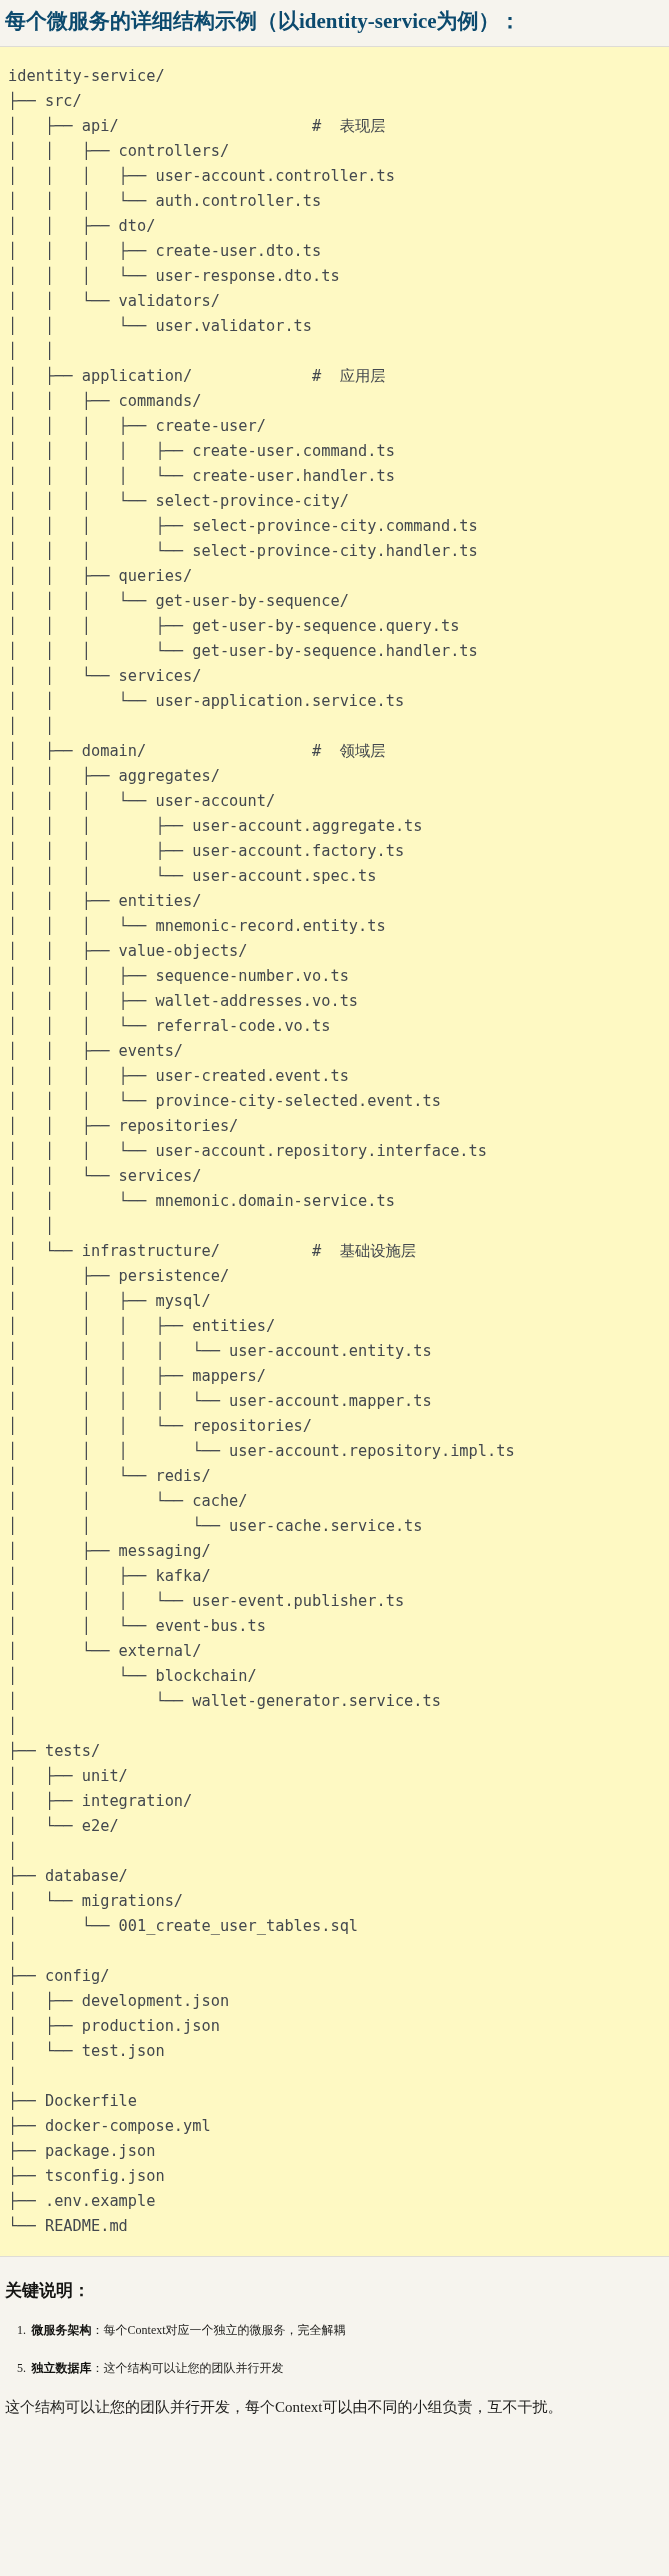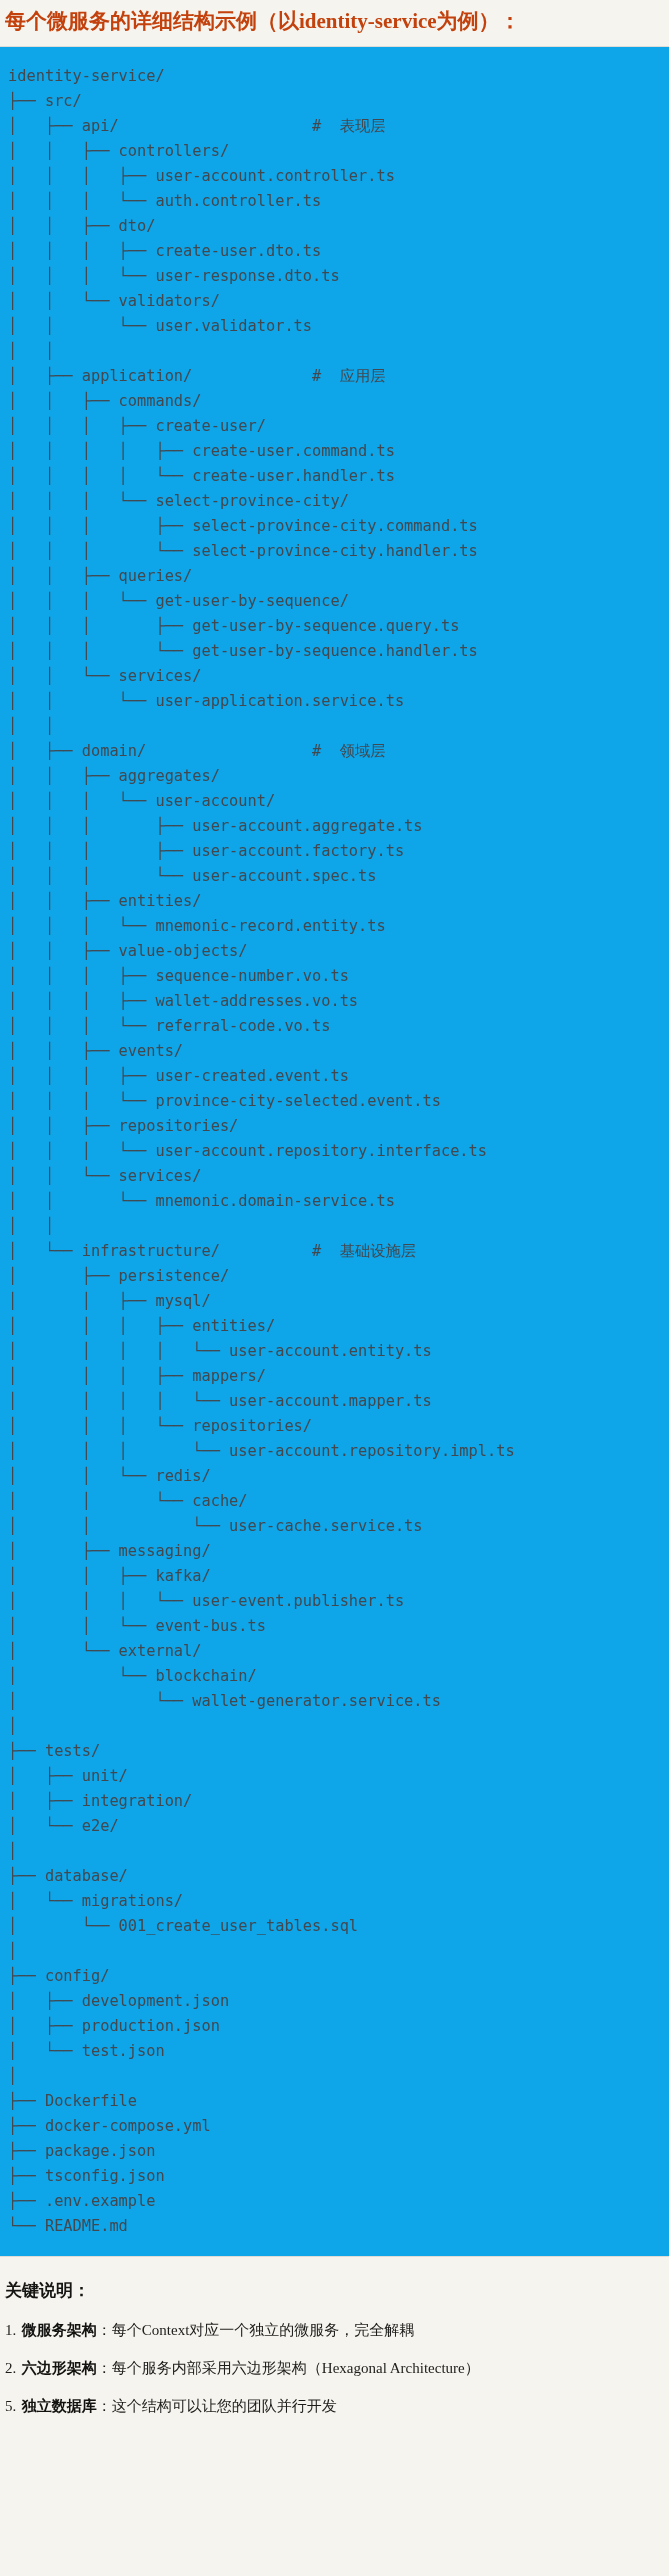--- a/index.html
+++ b/index.html
@@ -6,25 +6,25 @@
   body {
     width:669px; height:2576px;
     background:#F6F4EE;
     color:#1D1D1B;
     font-family:"Liberation Serif","DejaVu Serif",serif;
     overflow:hidden;
   }
   .page-title {
     margin:0; padding:5.6px 5px 0 5px;
     font-size:21px; font-weight:bold; line-height:1.44;
-    color:#c2410c;
+    color:#0c4a6e;
   }
   .code-block {
     margin-top:10px;
-    background:#0ea5e9;
+    background:#fef9c3;
     border-top:0.6px solid #DEDCD6;
     border-bottom:0.6px solid #DEDCD6;
     padding:17px 0 17px 8.1px;
     overflow:hidden;
   }
   .file-tree {
     margin:0;
     font-family:"DejaVu Sans Mono","Liberation Mono",monospace;
     font-size:15.3px;
     line-height:25px;
@@ -32,22 +32,23 @@
     white-space:pre;
   }
   .notes { padding:0 5px; }
   .notes-heading {
     margin:21px 0 0 0;
     font-size:17px; font-weight:bold; line-height:25px;
     color:#151513;
   }
   .note-item {
     margin-top:17px;
-    font-size:15px; line-height:21px;
+    font-size:12px; line-height:21px;
     color:#1D1D1B;
+    margin-left:12px;
   }
   .note-num { margin-right:5.6px; }
   .note-label { font-weight:bold; color:#121210; }
   .footer-text {
     margin-top:18px;
     font-size:15px; line-height:21px;
     color:#1D1D1B;
   }
 </style>
 </head>
@@ -145,20 +146,18 @@
 └── README.md</pre>
 </div>
 
 <div class="notes">
   <div class="notes-heading">关键说明：</div>
 
   <div class="note-item">
     <span class="note-num">1.</span><span class="note-label">微服务架构</span><span>：每个Context对应一个独立的微服务，完全解耦</span>
   </div>
   <div class="note-item">
-    <span class="note-num">2.</span><span class="note-label">六边形架构</span><span>：每个服务内部采用六边形架构（Hexagonal Architecture）</span>
-  </div>
-  <div class="note-item">
     <span class="note-num">5.</span><span class="note-label">独立数据库</span><span>：这个结构可以让您的团队并行开发</span>
   </div>
 
+  <div class="footer-text">这个结构可以让您的团队并行开发，每个Context可以由不同的小组负责，互不干扰。</div>
 </div>
 
 
 </body></html>

